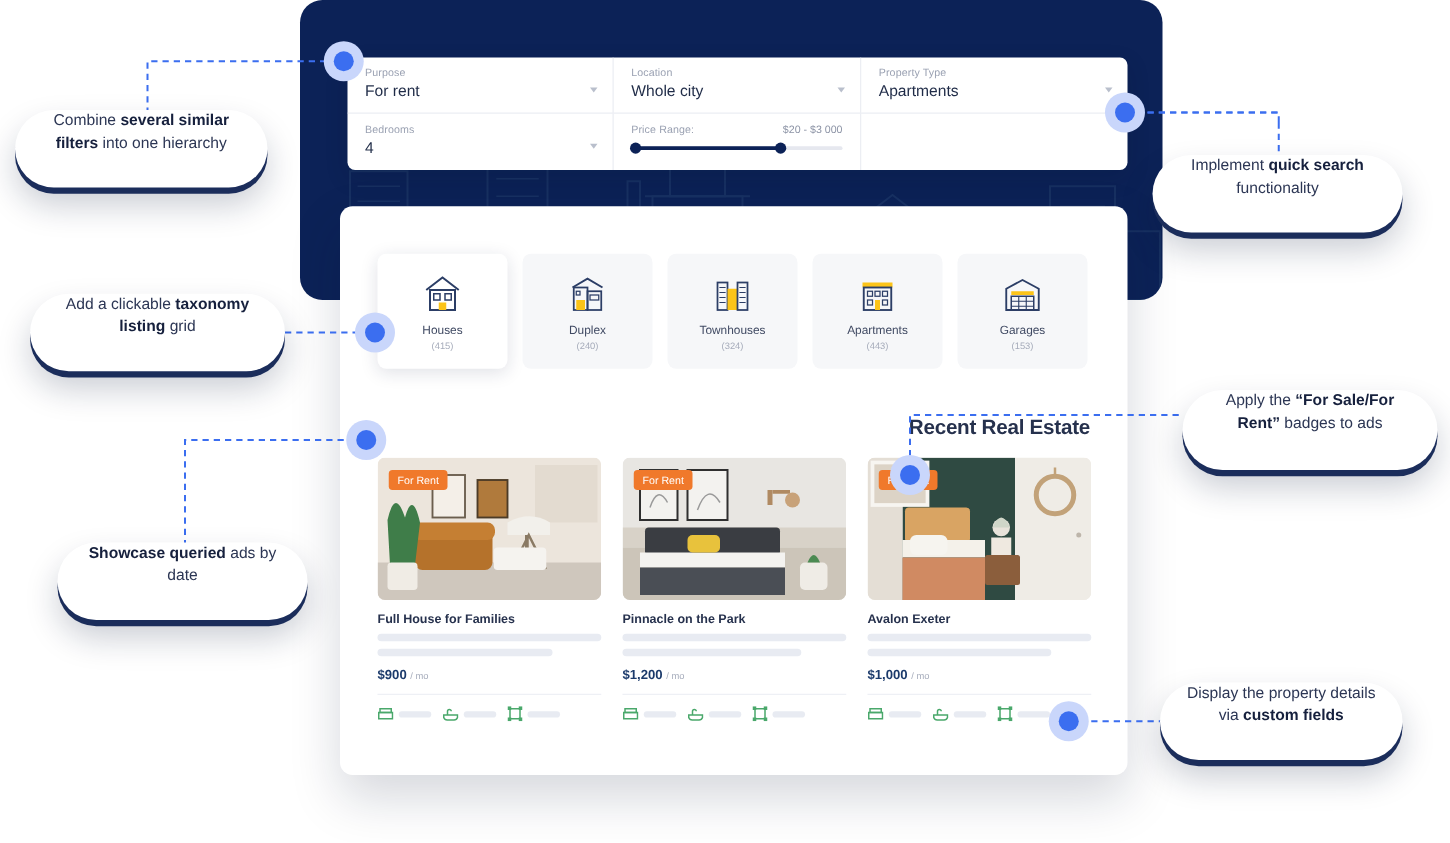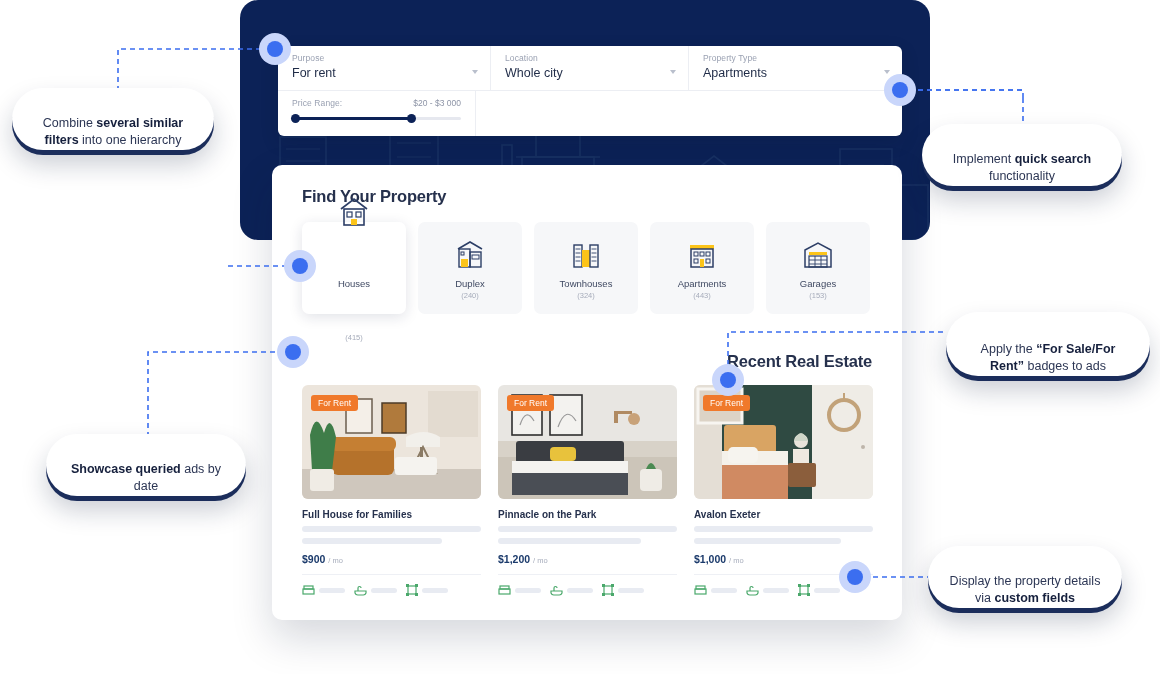--- a/index.html
+++ b/index.html
@@ -68,21 +68,21 @@
   }
   .sec-title { font-size: 16.5px; font-weight: bold; color: #26314d; letter-spacing: -.2px; }
 
   
   .tax-grid { display: flex; gap: 12px; margin-top: 16px; }
   .tax-item {
     width: 104px; height: 92px; background: #f6f7f9; border-radius: 7px;
     display: flex; flex-direction: column; align-items: center; justify-content: center;
     cursor: pointer;
   }
-  .tax-item.active { background: #ffffff; box-shadow: 0 3px 14px rgba(20,34,70,.13); gap: 42px; }
+  .tax-item.active { background: #ffffff; box-shadow: 0 3px 14px rgba(20,34,70,.13); }
   .tax-ico { height: 34px; display: flex; align-items: flex-end; }
   .tax-lab { font-size: 9.5px; color: #404a63; margin-top: 7px; }
   .tax-cnt { font-size: 7.5px; color: #a5abba; margin-top: 2px; }
 
   .sec-title2 { margin-top: 38px; text-align: right; }
 
   
   .listings { display: flex; gap: 17px; margin-top: 14px; }
   .listing { width: 179px; }
   .thumb { position: relative; width: 179px; height: 114px; border-radius: 6px; overflow: hidden; }
@@ -95,21 +95,21 @@
   .price { margin-top: 9px; font-size: 10.5px; font-weight: bold; color: #1b3a6b; }
   .price span { font-size: 7.5px; font-weight: normal; color: #a7adbc; }
   .meta { display: flex; gap: 9px; align-items: center; margin-top: 9px; padding-top: 9px; border-top: 1px solid #eef0f5; }
   .meta-i { display: flex; align-items: center; gap: 4px; }
   .meta-bar { width: 26px; height: 5px; background: #e8ebf2; border-radius: 3px; }
 
   
   .bubble {
     position: absolute; background: #ffffff; border-radius: 32px;
     box-shadow: 0 5px 0 0 #1b2d5b, 0 14px 26px rgba(14,26,60,.22);
-    display: flex; align-items: flex-end; justify-content: center;
+    display: flex; align-items: flex-start; justify-content: center;
     text-align: center; color: #2c3654; font-size: 12.5px; line-height: 1.42;
     padding: 0 20px; z-index: 8;
   }
   .bubble b { color: #16203d; }
   .dot-halo { position: absolute; border-radius: 50%; background: #c9d6fb; z-index: 9; }
   .dot-core { position: absolute; border-radius: 50%; background: #3b6ef0; z-index: 10; }
 </style>
 </head>
 <body>
 
@@ -193,35 +193,39 @@
       <div class="f-lab">Location</div>
       <div class="f-val">Whole city</div>
       <span class="caret"></span>
     </div>
     <div class="f-cell w3 nr">
       <div class="f-lab">Property Type</div>
       <div class="f-val">Apartments</div>
       <span class="caret"></span>
     </div>
 
+    <div class="f-cell w1 nb">
+      <div class="f-lab">Bedrooms</div>
+      <div class="f-val">4</div>
+      <span class="caret"></span>
+    </div>
     <div class="f-cell w2 nb">
       <div class="pr-head">
         <span class="f-lab">Price Range:</span>
         <span class="pr-val">$20 - $3 000</span>
       </div>
       <div class="pr-track">
         <div class="pr-fill"></div>
         <div class="pr-knob" style="left:-1px"></div>
         <div class="pr-knob" style="left:68%"></div>
       </div>
     </div>
   </div>
 
   <div class="content-card">
-    <div class="sec-title">Find Your Property</div>
 
     <div class="tax-grid">
 
       <div class="tax-item active">
         <div class="tax-ico">
           <svg width="34" height="34" viewBox="0 0 34 34">
             <path d="M4 14 L17 4 L30 14" fill="none" stroke="#2c3e66" stroke-width="1.6"></path>
             <rect x="7" y="14" width="20" height="16" fill="none" stroke="#2c3e66" stroke-width="1.6"></rect>
             <rect x="10" y="17" width="5" height="5" fill="none" stroke="#2c3e66" stroke-width="1.2"></rect>
             <rect x="19" y="17" width="5" height="5" fill="none" stroke="#2c3e66" stroke-width="1.2"></rect>
@@ -491,20 +495,23 @@
   <div class="dot-halo" style="left:712px;top:364px;width:32px;height:32px"></div>
   <div class="dot-core" style="left:720px;top:372px;width:16px;height:16px"></div>
 
   <div class="dot-halo" style="left:839px;top:561px;width:32px;height:32px"></div>
   <div class="dot-core" style="left:847px;top:569px;width:16px;height:16px"></div>
 
   <div class="bubble" style="left:12px;top:88px;width:202px;height:62px">
     <span><span>Combine </span><b>several similar filters</b><span> into one hierarchy</span></span>
   </div>
 
+  <div class="bubble" style="left:24px;top:235px;width:204px;height:62px">
+    <span><span>Add a clickable </span><b>taxonomy listing</b><span> grid</span></span>
+  </div>
 
   <div class="bubble" style="left:922px;top:124px;width:200px;height:62px">
     <span><span>Implement </span><b>quick search</b><span> functionality</span></span>
   </div>
 
   <div class="bubble" style="left:46px;top:434px;width:200px;height:62px">
     <span><span></span><b>Showcase queried</b><span> ads by date</span></span>
   </div>
 
   <div class="bubble" style="left:946px;top:312px;width:204px;height:64px">

